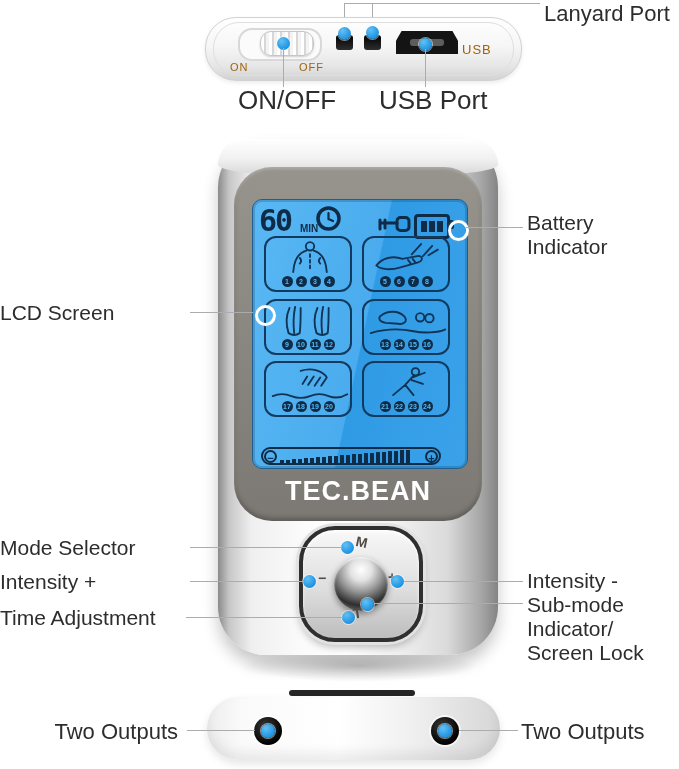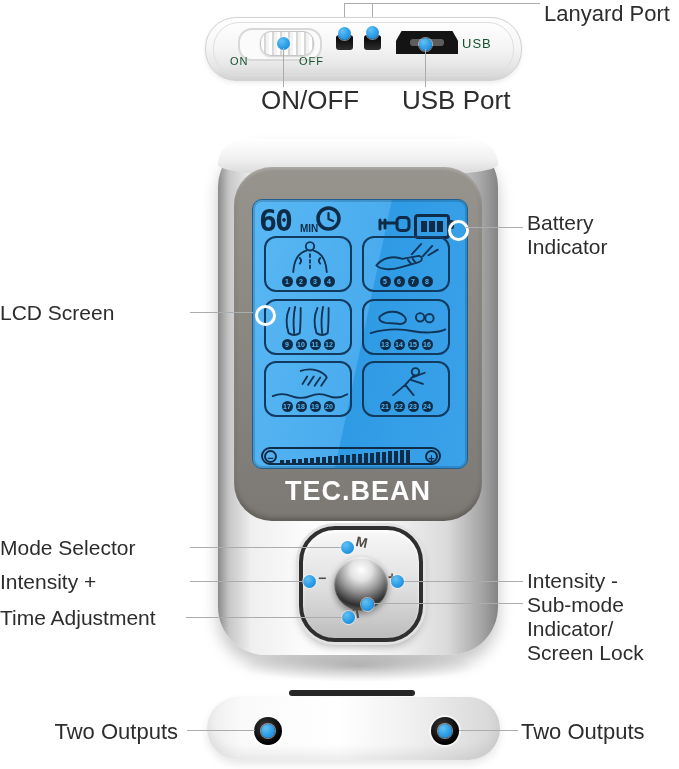--- a/index.html
+++ b/index.html
@@ -11,34 +11,34 @@
   .line.h{height:1px;}
   .line.v{width:1px;}
   
   .dot{position:absolute;width:13px;height:13px;border-radius:50%;
        background:radial-gradient(circle at 35% 30%,#63c1f5 0%,#2b9ce6 55%,#1681cc 100%);
        box-shadow:0 0 0 1px rgba(255,255,255,.5);}
   .marker{position:absolute;width:15px;height:15px;border-radius:50%;border:3px solid #fff;
           background:transparent;box-shadow:0 0 2px rgba(120,170,210,.8);}
   
   .lbl{position:absolute;font-size:21px;color:#2d2d2d;white-space:nowrap;}
-  .lbl.big{font-size:26px;margin-left:23px;}
+  .lbl.big{font-size:26px;}
   .lbl.right-block{left:0;width:184px;text-align:left;}
   .stack span{display:block;line-height:24px;}
   
   .top-pill{position:absolute;left:205px;top:17px;width:315px;height:62px;border-radius:31px;
             background:linear-gradient(180deg,#ffffff 0%,#f6f6f6 45%,#e6e6e6 78%,#d2d2d2 100%);
             border:1px solid #d2d2d2;box-shadow:0 2px 4px rgba(0,0,0,.08);}
   .top-pill::after{content:"";position:absolute;inset:4px 7px;border-radius:26px;border:1px solid #dfdfdf;}
   .switch-outer{position:absolute;left:238px;top:28px;width:80px;height:29px;border-radius:14px;
                 border:2px solid #d8d8d8;background:#fbfbfb;}
   .switch-knob{position:absolute;left:260px;top:31px;width:52px;height:23px;border-radius:11px;
                border:1px solid #c6c6c6;box-shadow:0 1px 2px rgba(0,0,0,.18);
                background:repeating-linear-gradient(90deg,#ffffff 0 3px,#d7d7d7 3px 5px,#f3f3f3 5px 8px);}
-  .tiny-gray{position:absolute;font-size:11px;color:#14532d;letter-spacing:1px;}
+  .tiny-gray{position:absolute;font-size:11px;color:#a16207;letter-spacing:1px;margin-top:6px;}
   .lanyard-hole{position:absolute;width:17px;height:15px;border-radius:3px;
                 background:linear-gradient(180deg,#000 0%,#2e2e2e 100%);}
   .usb-port{position:absolute;left:396px;top:31px;width:62px;height:23px;background:#141414;
             clip-path:polygon(9% 0,91% 0,100% 42%,100% 100%,0 100%,0 42%);}
   .usb-slot{position:absolute;left:14px;top:8px;width:34px;height:7px;border-radius:3px;background:#5d5d5d;}
   
   .body{position:absolute;left:218px;top:139px;width:280px;height:516px;border-radius:48px;
         background:linear-gradient(90deg,#8a8a8a 0%,#c7c7c7 4%,#efefef 12%,#fbfbfb 30%,#ffffff 46%,#f3f3f3 62%,#dadada 82%,#a6a6a6 94%,#848484 100%);
         box-shadow:0 10px 16px rgba(0,0,0,.22);}
   .body-cap{position:absolute;left:218px;top:139px;width:280px;height:36px;

